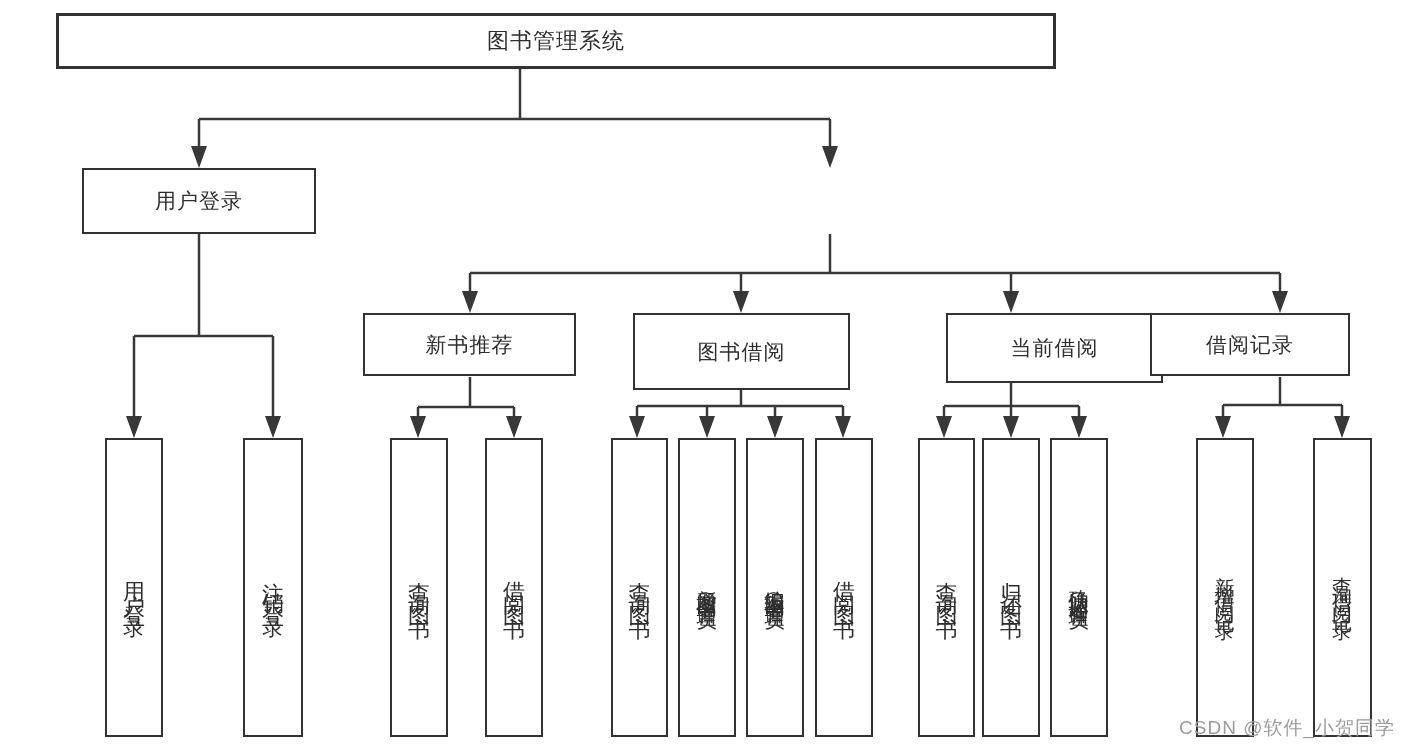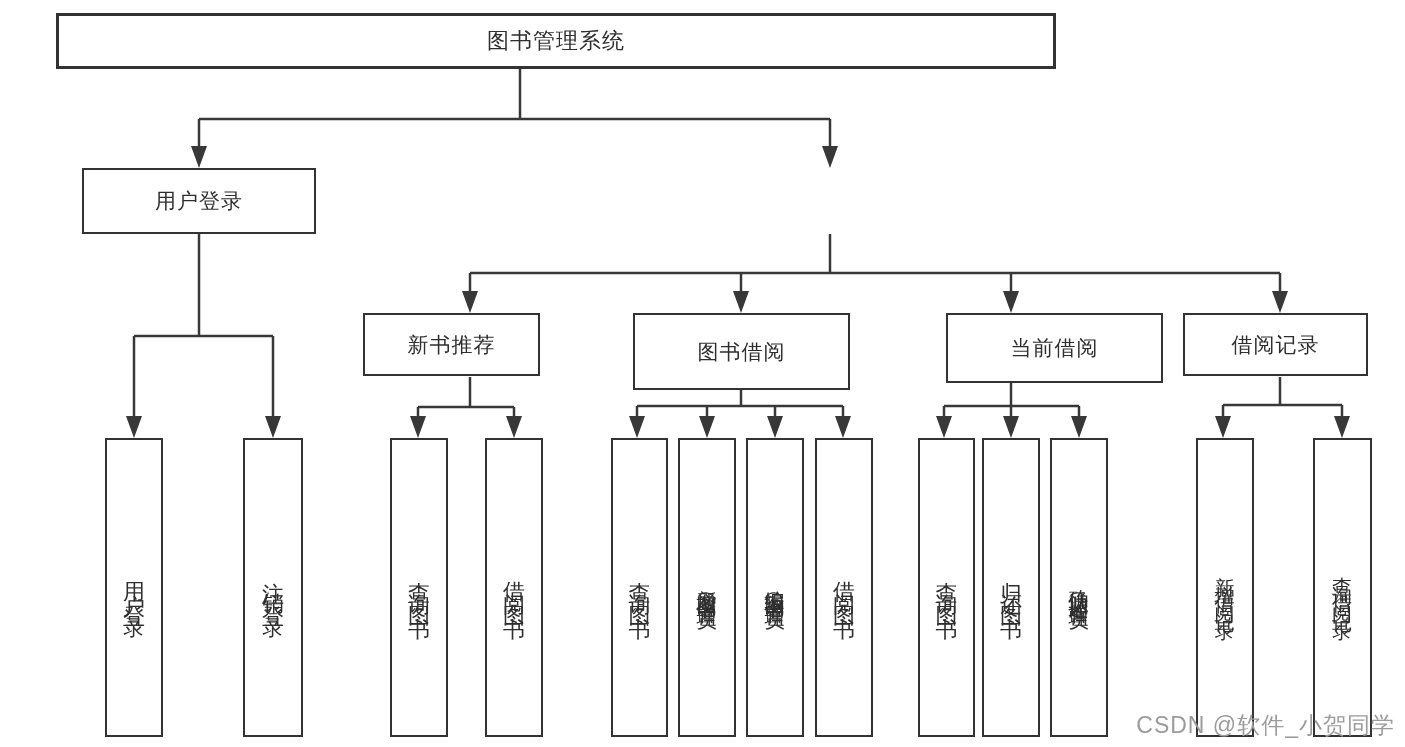--- a/index.html
+++ b/index.html
@@ -30,21 +30,21 @@
   }
   .leaf span{
     writing-mode:vertical-rl;
     font-size:22px;letter-spacing:12px;color:#2e2e2e;
     line-height:1;
   }
   .leaf.mid span{font-size:20px;letter-spacing:9px;}
   .leaf.long span{font-size:20px;letter-spacing:3px;}
   .watermark{
     position:absolute;right:10px;bottom:6px;
-    color:#9b9b9b;font-size:23px;letter-spacing:1px;
+    color:#9b9b9b;font-size:19px;letter-spacing:1px;
     z-index:3;white-space:nowrap;
   }
 </style>
 </head>
 <body>
 
 <div id="canvas">
 
   <svg id="wires" width="1405" height="747" viewBox="0 0 1405 747">
     <g stroke="#383838" stroke-width="2.5" fill="none">
@@ -112,24 +112,24 @@
       <path d="M1071 416 L1087 416 L1079 438 Z"></path>
       <path d="M1215 416 L1231 416 L1223 438 Z"></path>
       <path d="M1334 416 L1350 416 L1342 438 Z"></path>
     </g>
   </svg>
 
   <div class="hbox root" style="left:20px;top:13px;width:1000px;height:56px;margin-left:36px;">图书管理系统</div>
 
   <div class="hbox" style="left:82px;top:168px;width:234px;height:66px;">用户登录</div>
 
-  <div class="hbox" style="left:363px;top:313px;width:177px;height:63px;">新书推荐</div>
+  <div class="hbox" style="left:363px;top:313px;width:213px;height:63px;">新书推荐</div>
   <div class="hbox" style="left:633px;top:313px;width:217px;height:77px;">图书借阅</div>
   <div class="hbox" style="left:946px;top:313px;width:217px;height:70px;">当前借阅</div>
-  <div class="hbox" style="left:1183px;top:313px;width:185px;height:63px;">借阅记录</div>
+  <div class="hbox" style="left:1150px;top:313px;width:200px;height:63px;">借阅记录</div>
 
   <div class="leaf" style="left:105px;width:58px;">
     <span>用户登录</span>
     </div>
   <div class="leaf" style="left:243px;width:60px;">
     <span>注销登录</span>
     </div>
   <div class="leaf" style="left:390px;width:58px;">
     <span>查询图书</span>
     </div>

